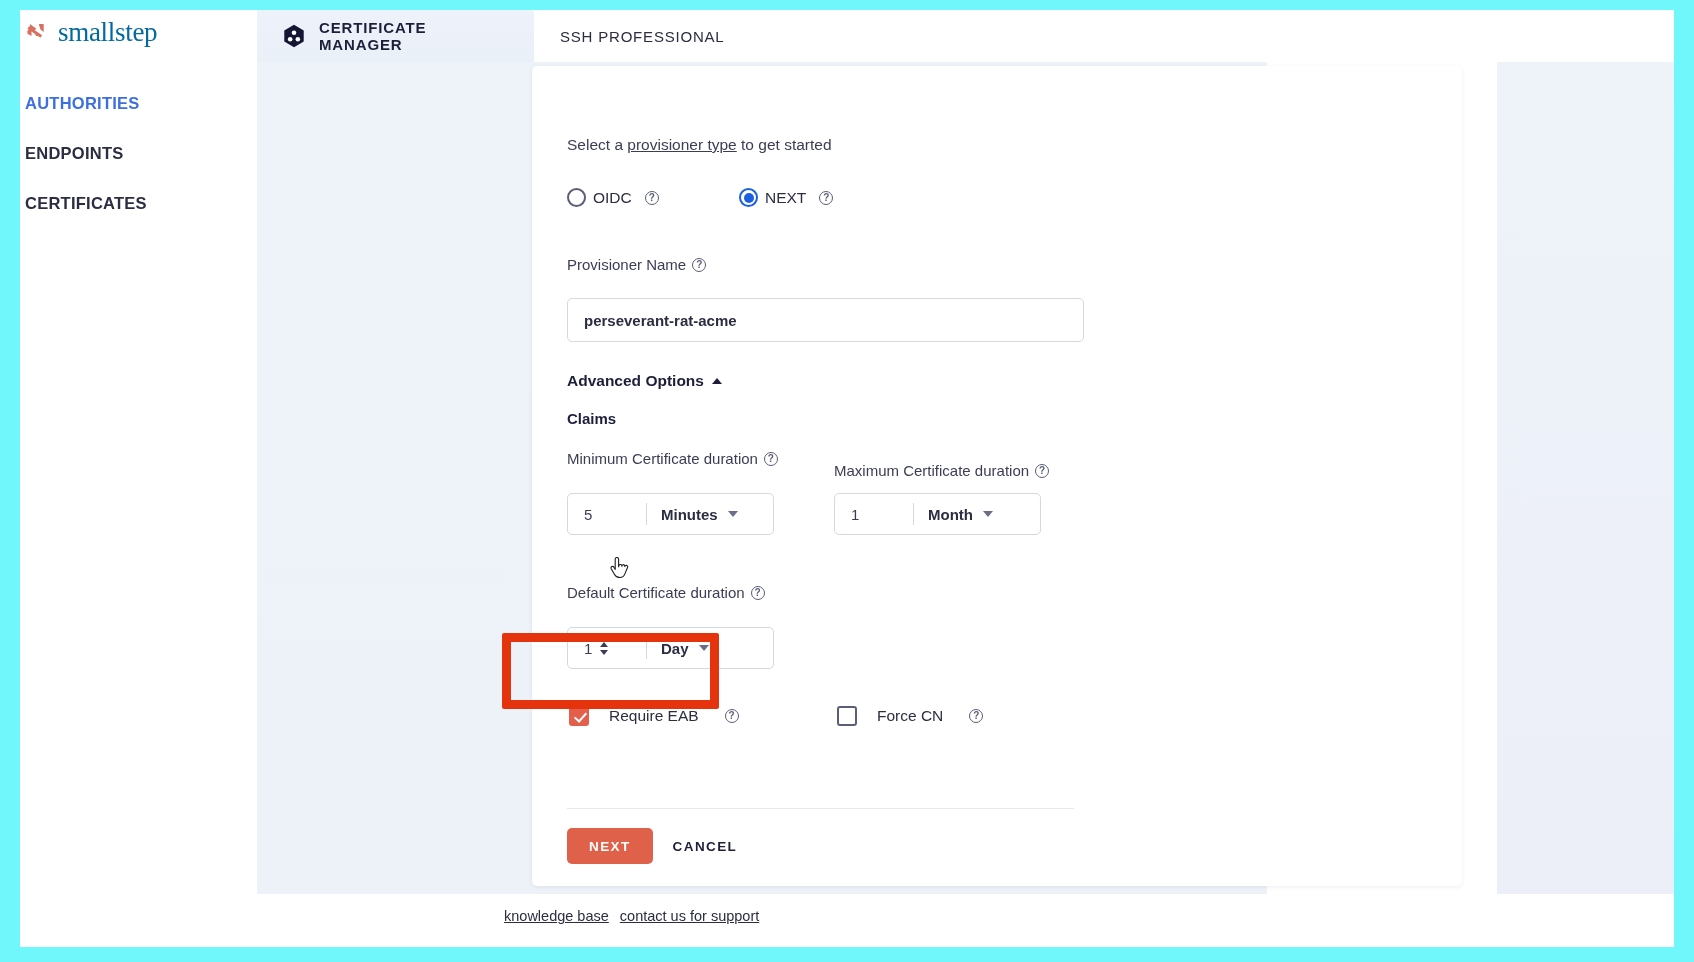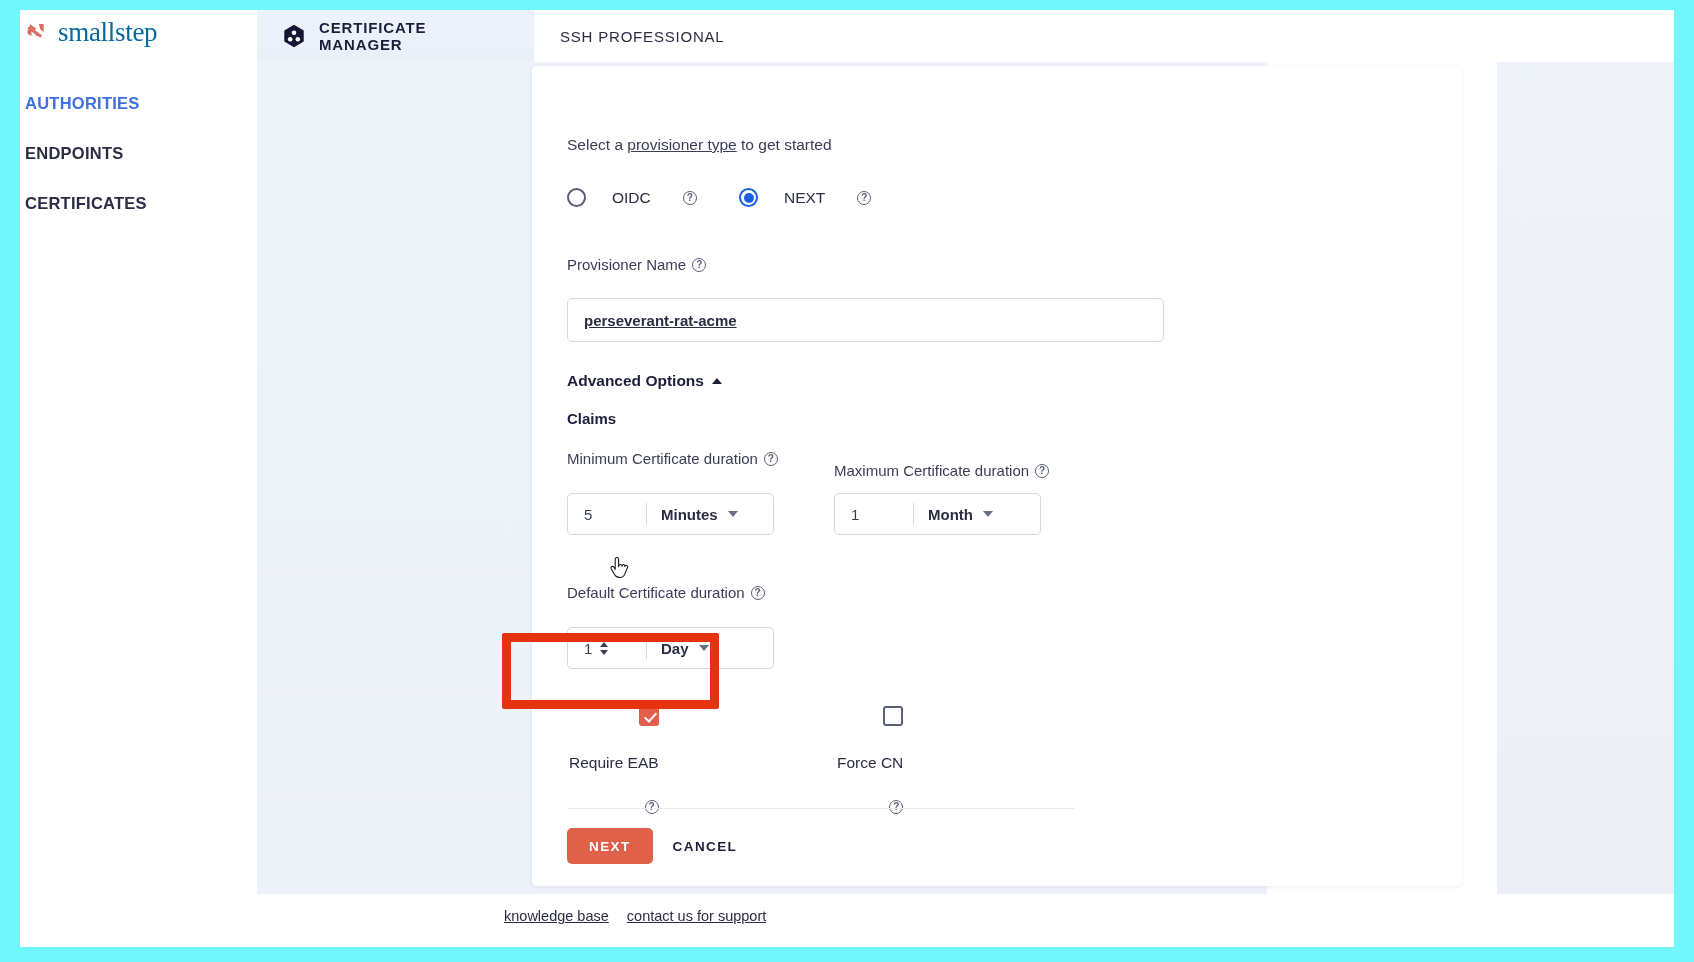--- a/index.html
+++ b/index.html
@@ -153,21 +153,21 @@
   .lede {
     position: absolute; left: 35px; top: 70px;
     font-size: 15.5px; color: #3a3d55; white-space: nowrap;
   }
   .lede .ul { text-decoration: underline; }
 
   
   .radio-row { position: absolute; left: 35px; top: 122px; }
   .radio-opt {
     position: absolute; top: 0;
-    display: flex; align-items: center; gap: 26px;
+    display: flex; align-items: center; gap: 7px;
     font-size: 15.5px; color: #2b2d42; cursor: pointer;
   }
   .radio-opt.r1 { left: 0; }
   .radio-opt.r2 { left: 172px; }
   .radio-dot {
     width: 19px; height: 19px; border-radius: 50%;
     border: 2px solid #5a5e78; background:#fff;
     display: flex; align-items: center; justify-content: center; flex: none;
   }
   .radio-dot.on { border-color: #1a5fe0; }
@@ -251,22 +251,22 @@
     width: 0; height: 0; margin-left: 10px;
     border-left: 5px solid transparent;
     border-right: 5px solid transparent;
     border-top: 6px solid #6a6e87;
   }
 
   
   .cbox-row { position: absolute; left: 35px; top: 640px; width: 740px; height: 42px; }
   .cbox-opt {
     position: absolute; top: 0;
-    display: flex; align-items: flex-end; gap: 28px;
-    font-size: 15.5px; color: #2b2d42; cursor: pointer; flex-direction: column;
+    display: flex; align-items: center; gap: 20px;
+    font-size: 15.5px; color: #2b2d42; cursor: pointer;
   }
   .cbox-opt.c1 { left: 2px; }
   .cbox-opt.c2 { left: 270px; }
   .cbox {
     width: 20px; height: 20px; border-radius: 3px;
     border: 2px solid #5a5e78; background: #fff; flex: none;
     position: relative;
   }
   .cbox.checked { background: #e35f4b; border-color: #e35f4b; }
   .cbox.checked::after {
@@ -314,21 +314,21 @@
   }
 
   
   #footer {
     position: absolute; left: 0; bottom: 0;
     width: 1654px; height: 53px;
     background: #ffffff;
   }
   #footer .flinks {
     position: absolute; left: 247px; top: 14px;
-    display: flex; gap: 18px;
+    display: flex; gap: 11px;
   }
   #footer a {
     font-size: 14.5px; color: #2b2d42;
     text-decoration: underline; cursor: pointer;
   }
 
   
   #cursor {
     position: absolute;
     left: 352px; top: 547px;
@@ -407,21 +407,21 @@
             <span class="radio-dot on"></span>
             <span>NEXT</span>
             <span class="qmark">?</span>
           </div>
         </div>
 
         <div class="flabel" style="left:35px; top:190px;">
           <span>Provisioner Name</span>
           <span class="qmark">?</span>
         </div>
-        <div class="tinput" style="left:35px; top:232px; width:597px; height:44px;text-decoration:underline;">
+        <div class="tinput" style="left:35px; top:232px; width:517px; height:44px;">
           <span>perseverant-rat-acme</span>
         </div>
 
         <div class="adv">
           <span>Advanced Options</span>
           <span class="caret-up"></span>
         </div>
         <div class="claims">Claims</div>
 
         <div class="flabel" style="left:35px; top:384px;">

